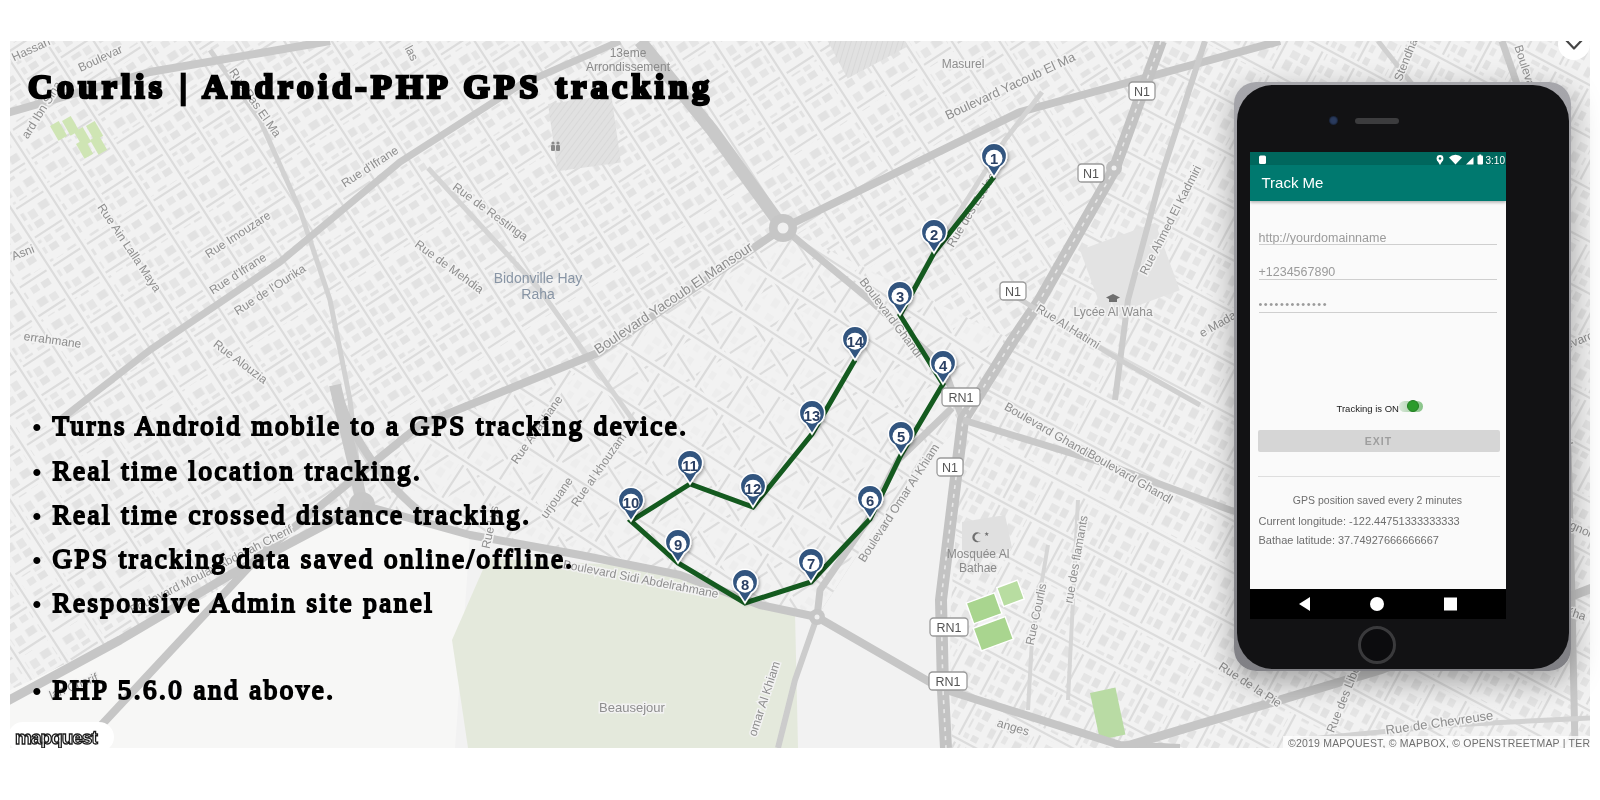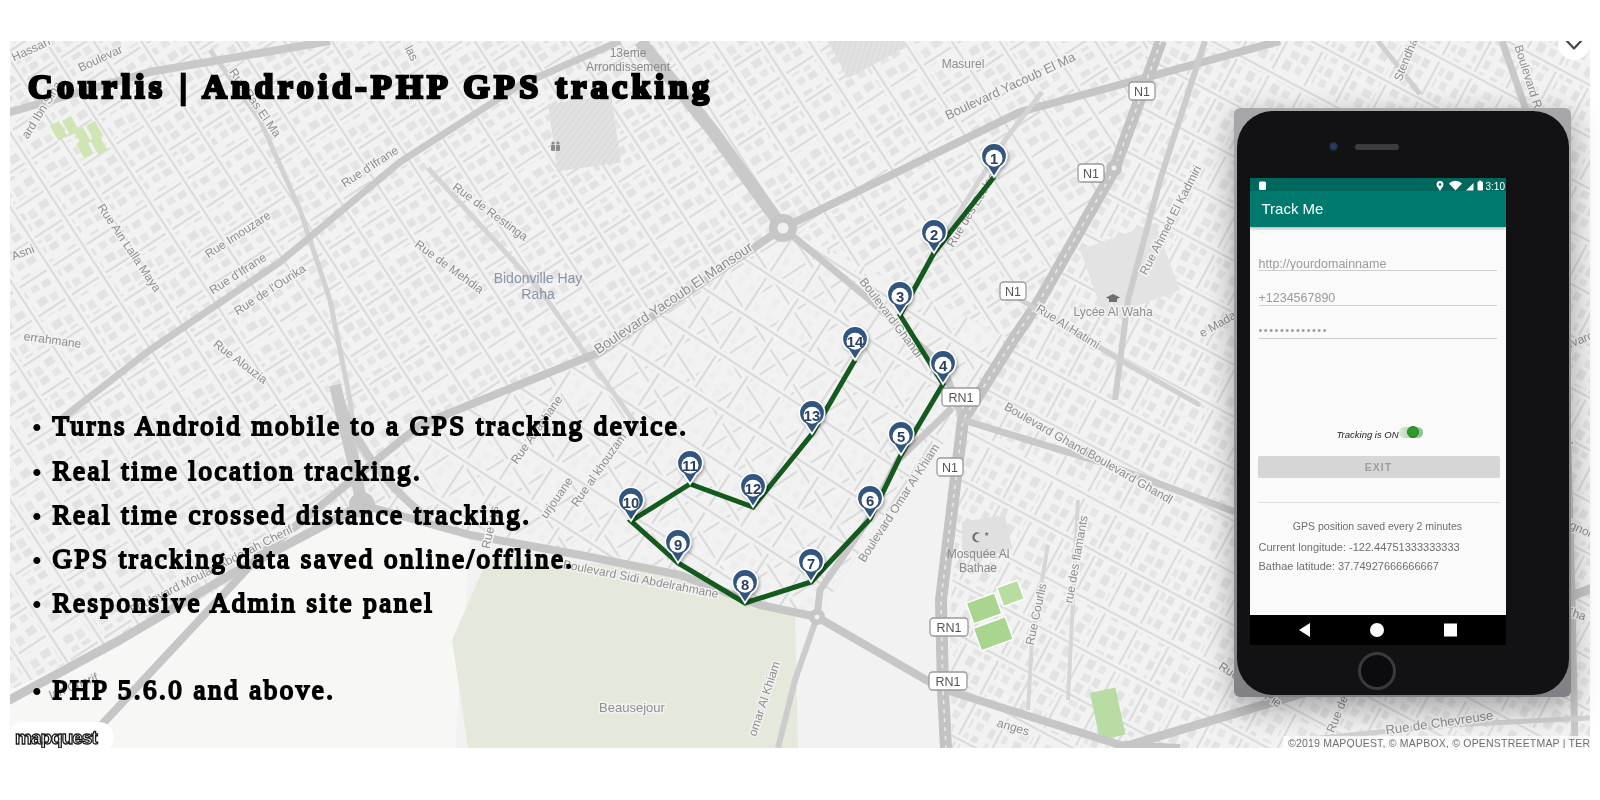--- a/index.html
+++ b/index.html
@@ -1,20 +1,20 @@
 <!DOCTYPE html>
 <html><head><meta charset="utf-8"><style>
 html,body{margin:0;padding:0;width:1600px;height:800px;background:#ffffff;overflow:hidden;
 font-family:"Liberation Sans",sans-serif;}
 #stage{position:relative;width:1600px;height:800px;}
 .title{position:absolute;left:28px;top:68px;font-family:"Liberation Serif",serif;font-weight:bold;
 font-size:34px;color:#000;-webkit-text-stroke:2.7px #000;letter-spacing:4.4px;white-space:nowrap;}
 .bl{position:absolute;left:33px;font-family:"Liberation Serif",serif;font-weight:normal;font-size:27px;
 line-height:33px;color:#000;-webkit-text-stroke:1.9px #000;letter-spacing:2.5px;white-space:nowrap;}
-.phone{position:absolute;left:1234px;top:108px;width:337px;height:589px;border-radius:6px;
+.phone{position:absolute;left:1234px;top:82px;width:337px;height:589px;border-radius:22px;
 background:linear-gradient(180deg,#a6a6ab,#808085);box-shadow:0 10px 30px rgba(0,0,0,0.35);}
 .phone .inner{position:absolute;left:2.5px;top:2.5px;right:2.5px;bottom:2.5px;border-radius:36px;
 background:#121214;}
 .screen{position:absolute;left:13px;top:67px;width:256px;height:467px;background:#fafafa;overflow:hidden;}
 .sbar{position:absolute;left:0;top:0;width:256px;height:13px;background:#00675d;}
 .abar{position:absolute;left:0;top:13px;width:256px;height:36px;background:#00796f;box-shadow:0 1.5px 3px rgba(0,0,0,0.3);}
 .abar .t{position:absolute;left:12px;top:9px;font-size:15px;color:#fff;}
 .fld{position:absolute;left:9px;width:238px;color:#9b9b9b;font-size:12.5px;}
 .fln{position:absolute;left:9px;width:238px;height:1px;background:#cfcfcf;}
 .nav{position:absolute;left:0;top:437px;width:256px;height:30px;background:#000;}
@@ -892,21 +892,21 @@
 </svg></div>
 <div class="abar">
             <div class="t">Track Me</div>
           </div>
 <div class="fld" style="top:79px;">http://yourdomainname</div>
 <div class="fln" style="top:92.5px;"></div>
 <div class="fld" style="top:113px;">+1234567890</div>
 <div class="fln" style="top:127.5px;"></div>
 <div class="fld" style="top:146px;letter-spacing:1.5px;font-size:11px;">•••••••••••••</div>
 <div class="fln" style="top:160.5px;"></div>
-<div style="position:absolute;left:87px;top:251px;font-size:9.5px;color:#212121;font-style:italic;">Tracking is ON</div>
+<div style="position:absolute;left:87px;top:251px;font-size:9.5px;color:#212121;">Tracking is ON</div>
 <div style="position:absolute;left:149px;top:249px;width:24px;height:11px;border-radius:6px;background:linear-gradient(90deg,#dce8dc,#86c386);"></div>
 <div style="position:absolute;left:157px;top:248px;width:12px;height:12px;border-radius:50%;background:#2c9b2c;border:1px solid #237d23;box-sizing:border-box;"></div>
 <div style="position:absolute;left:8px;top:278px;width:242px;height:22px;background:#d6d6d6;border-radius:2px;text-align:center;line-height:22px;font-size:10.5px;font-weight:bold;letter-spacing:1px;color:#9e9e9e;">EXIT</div>
 <div style="position:absolute;left:8px;top:324px;width:242px;height:1px;background:#dedede;"></div>
 <div style="position:absolute;left:0;top:342px;width:256px;text-align:center;font-size:10.5px;color:#6e6e6e;">GPS position saved every 2 minutes</div>
 <div style="position:absolute;left:9px;top:363px;font-size:11px;color:#6e6e6e;">Current longitude: -122.44751333333333</div>
 <div style="position:absolute;left:9px;top:382px;font-size:11px;color:#6e6e6e;">Bathae latitude: 37.74927666666667</div>
 <div class="nav">
 <svg width="256" height="30" xmlns="http://www.w3.org/2000/svg">
 <path d="M60,8 L60,22 L49,15 Z" fill="#fff"></path>

